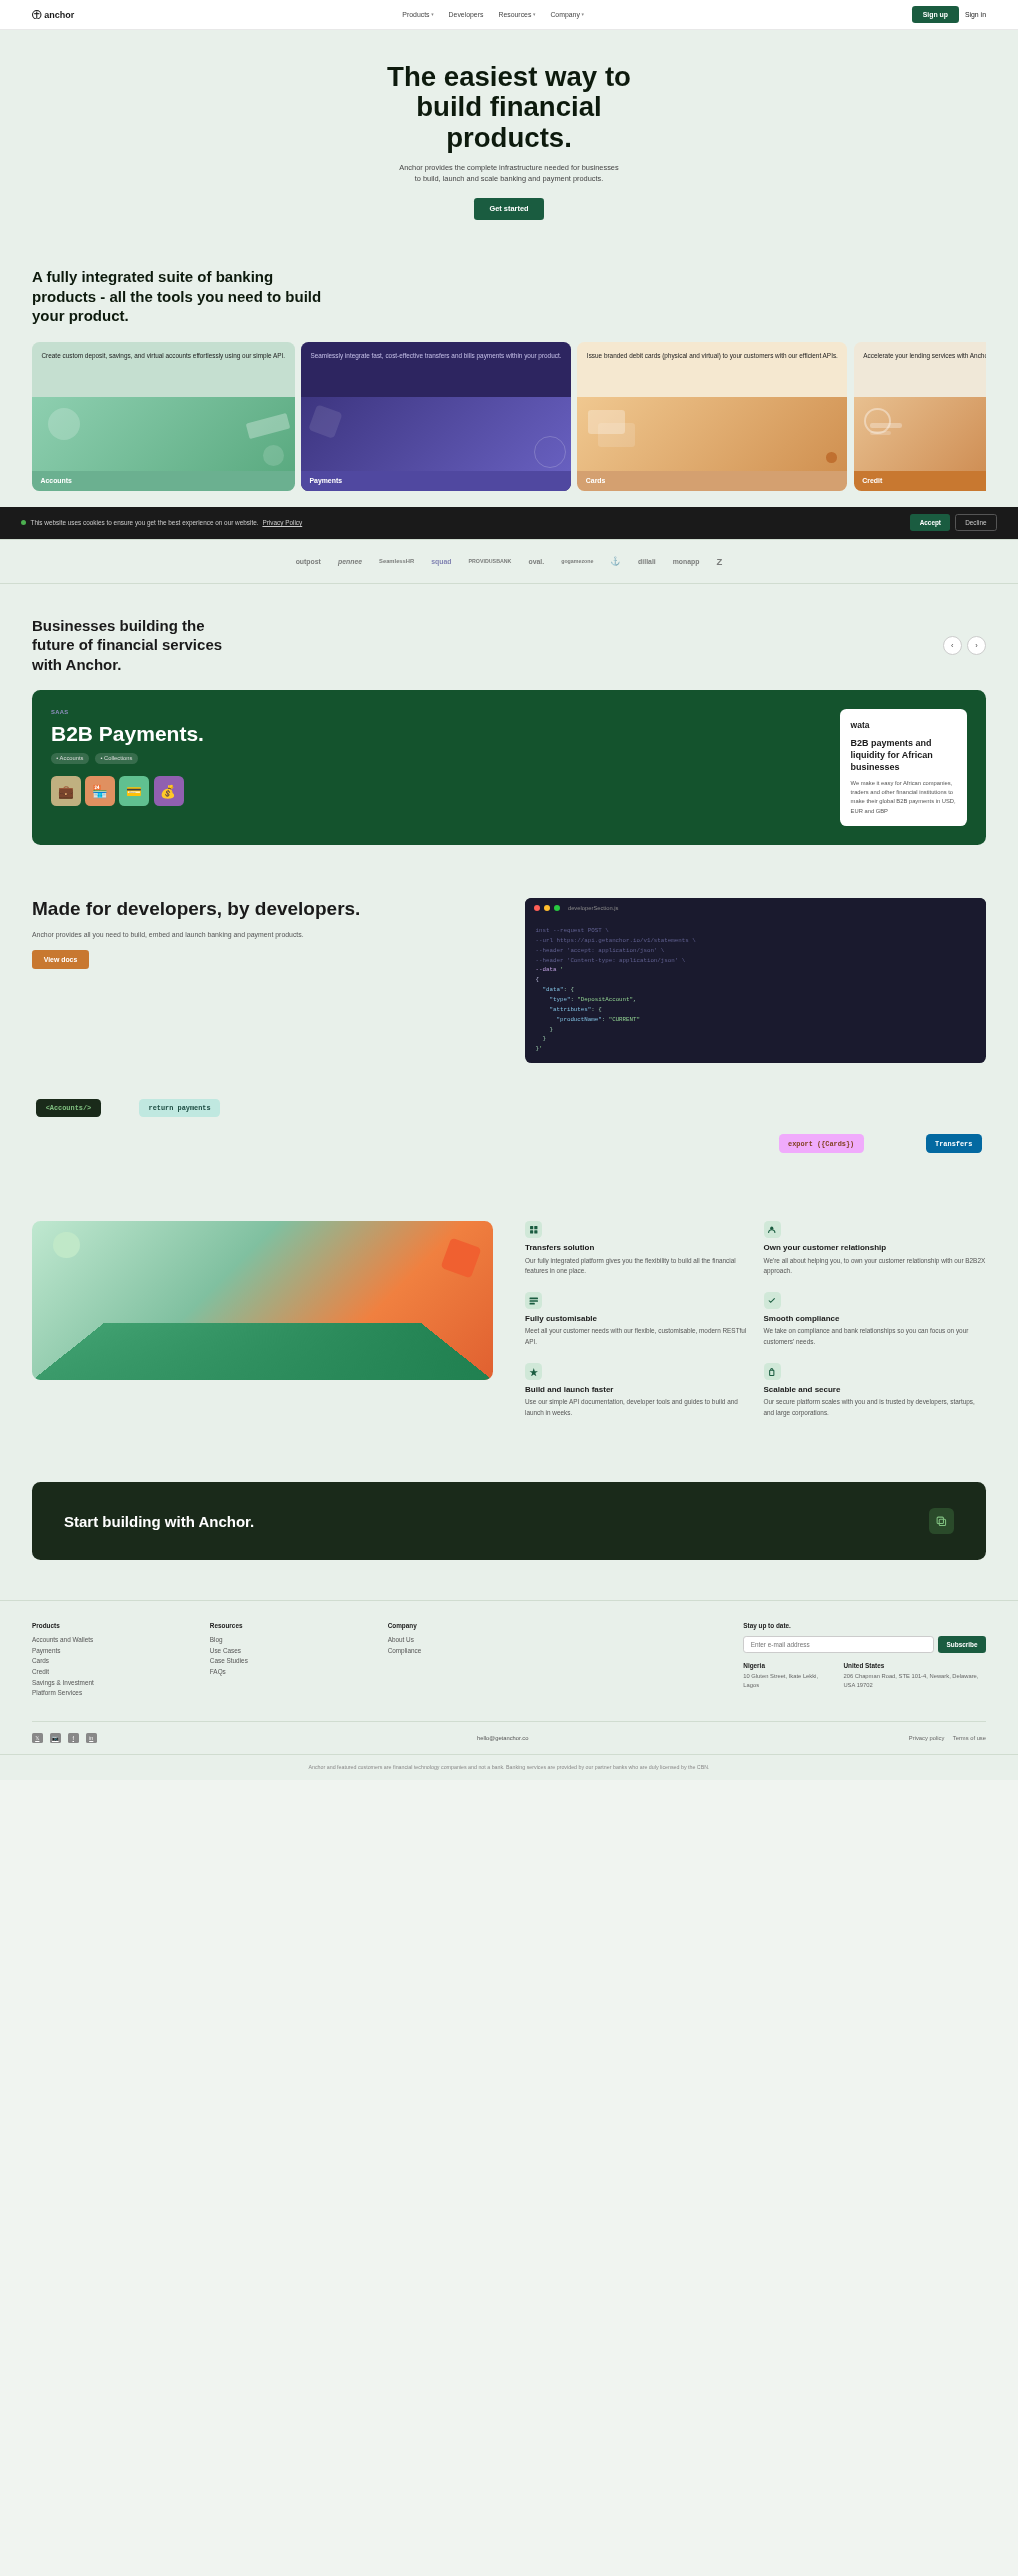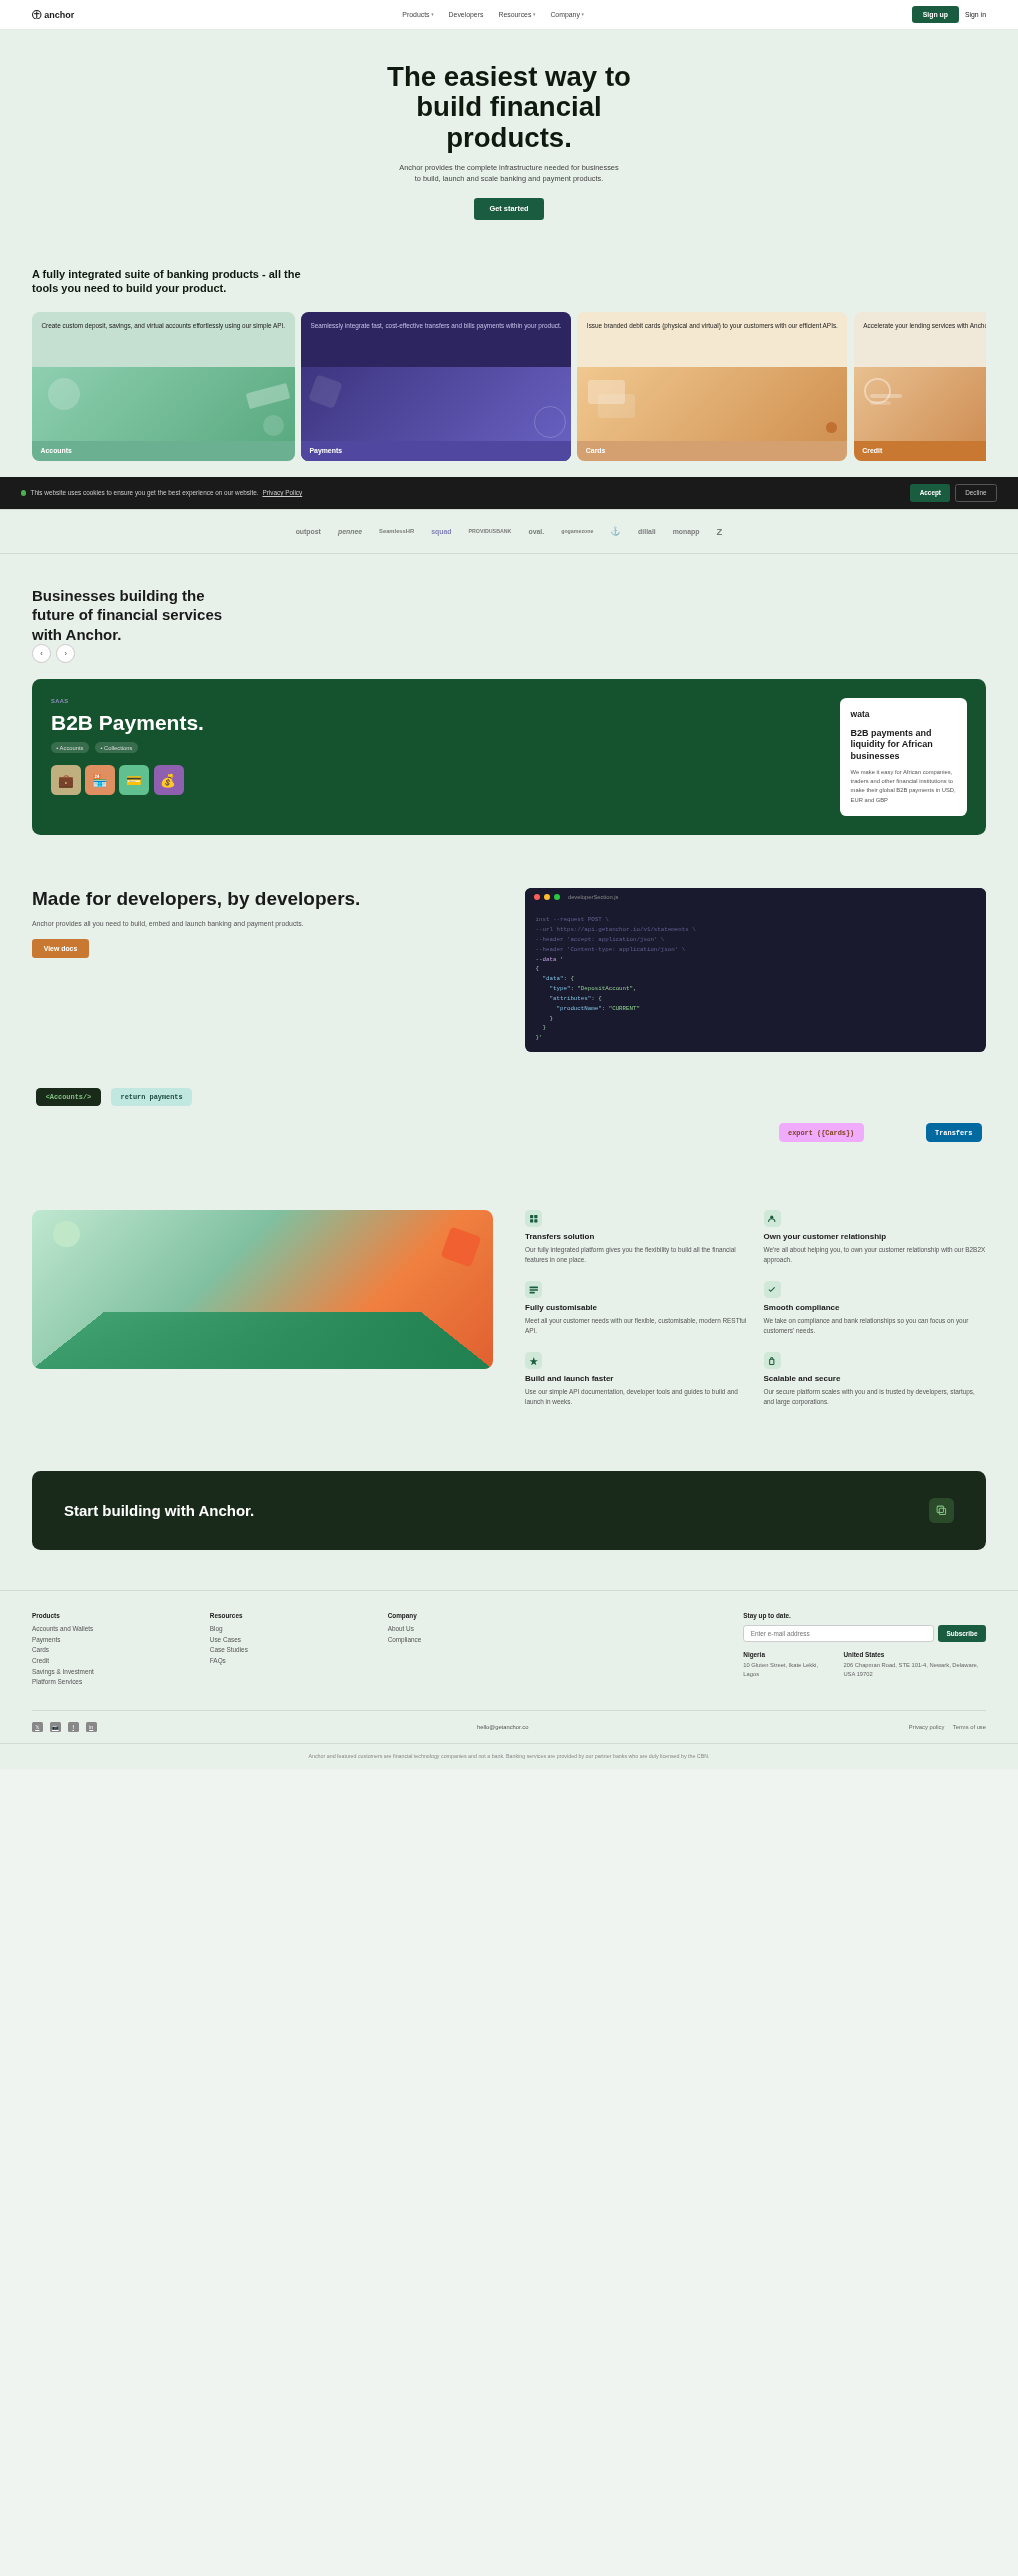--- a/index.html
+++ b/index.html
@@ -11,21 +11,21 @@
     .btn-signin { background: none; border: none; color: #1a1a1a; font-size: 6.9px; cursor: pointer; font-weight: 500; }
 
     
     .hero { background: #e8f0ea; text-align: center; padding: 32px 10.6px 26.5px; }
     .hero h1 { font-size: 27.6px; font-weight: 800; line-height: 1.1; color: #0d1a0d; max-width: 297px; margin: 0 auto 8.5px; }
     .hero p { font-size: 7.4px; color: #444; max-width: 223px; margin: 0 auto 12.7px; line-height: 1.6; }
     .btn-get-started { background: #1a5c40; color: #fff; border: none; padding: 6.4px 15px; border-radius: 3.2px; font-size: 7.4px; cursor: pointer; font-weight: 600; }
 
     
     .suite { background: #e8f0ea; padding: 21px 32px 0; }
-    .suite h2 { font-size: 11px; font-weight: 800; line-height: 1.3; max-width: 297px; color: #0d1a0d; padding-bottom: 16px; }
+    .suite h2 { font-size: 15px; font-weight: 800; line-height: 1.3; max-width: 297px; color: #0d1a0d; padding-bottom: 16px; }
 
     
     .product-cards-container { background: #e8f0ea; overflow: hidden; padding: 0 32px; }
     .product-cards { display: flex; gap: 6.4px; overflow-x: auto; padding-bottom: 16px; scrollbar-width: none; }
     .product-cards::-webkit-scrollbar { display: none; }
     .product-card { min-width: 106px; border-radius: 7.4px; overflow: hidden; display: flex; flex-direction: column; justify-content: space-between; height: 149px; flex-shrink: 0; position: relative; }
     .product-card .card-top { padding: 9.5px; flex: 1; }
     .product-card .card-top p { font-size: 6.4px; line-height: 1.5; font-weight: 500; }
     .product-card .card-label { padding: 6.4px 8.5px; font-size: 6.9px; font-weight: 600; }
 
@@ -35,21 +35,21 @@
     .cookie-banner a { color: #ccc; }
     .cookie-accept { background: #1a5c40; color: #fff; border: none; padding: 4.2px 9.5px; border-radius: 2.7px; font-size: 6.4px; cursor: pointer; font-weight: 600; }
     .cookie-decline { background: transparent; color: #ccc; border: 0.5px solid #555; padding: 4.2px 9.5px; border-radius: 2.7px; font-size: 6.4px; cursor: pointer; }
 
     
     .logos { background: #e8f0ea; padding: 16px 32px; display: flex; align-items: center; justify-content: center; gap: 17px; flex-wrap: wrap; border-top: 0.5px solid #d0dcd0; border-bottom: 0.5px solid #d0dcd0; }
     .logo-item { font-size: 6.9px; font-weight: 700; color: #555; opacity: 0.75; }
 
     
     .businesses { background: #e8f0ea; padding: 32px 32px 21px; }
-    .businesses-header { display: flex; align-items: flex-start; justify-content: space-between; margin-bottom: 16px; flex-direction: column; }
+    .businesses-header { display: flex; align-items: center; justify-content: space-between; margin-bottom: 16px; }
     .businesses-header h2 { font-size: 15px; font-weight: 800; max-width: 212px; line-height: 1.3; }
     .nav-arrows { display: flex; gap: 5.3px; }
     .nav-arrow { width: 19px; height: 19px; border-radius: 50%; border: 0.5px solid #ccc; background: #fff; cursor: pointer; display: flex; align-items: center; justify-content: center; font-size: 7.4px; color: #444; }
 
     
     .case-card { background: #14532d; border-radius: 8.5px; padding: 19px; display: flex; gap: 25px; align-items: stretch; min-height: 149px; }
     .case-card-left { flex: 1; }
     .case-tag { font-size: 5.8px; color: #9090c0; font-weight: 600; margin-bottom: 6.4px; text-transform: uppercase; letter-spacing: 0.3px; }
     .case-title { font-size: 21px; font-weight: 800; color: #fff; line-height: 1.1; margin-bottom: 8.5px; }
     .case-features { display: flex; gap: 6.4px; margin-bottom: 12.7px; }
@@ -308,21 +308,21 @@
         &nbsp;&nbsp;&nbsp;&nbsp;&nbsp;&nbsp;<span class="prop">"productName"</span>: <span class="str">"CURRENT"</span><br>
         &nbsp;&nbsp;&nbsp;&nbsp;}<br>
         &nbsp;&nbsp;}<br>
         }<span class="str">'</span>
       </div>
     </div>
   </div>
 </section>
 
 <div style="background:#e8f0ea;padding:0 32px 32px;">
-  <div style="display:flex;gap:2px;align-items:center;flex-wrap:wrap;margin-bottom:8.5px;">
+  <div style="display:flex;gap:30px;align-items:center;flex-wrap:wrap;margin-bottom:8.5px;">
     <span class="snippet snippet-dark">&lt;Accounts/&gt;</span>
     <span class="snippet snippet-teal">return payments</span>
   </div>
   <div style="display:flex;gap:12.7px;align-items:center;flex-wrap:wrap;justify-content:flex-end;">
     <span class="snippet snippet-peach">export ({Cards})</span>
     <span class="snippet snippet-orange">Transfers</span>
   </div>
 </div>
 
 <section class="features">

